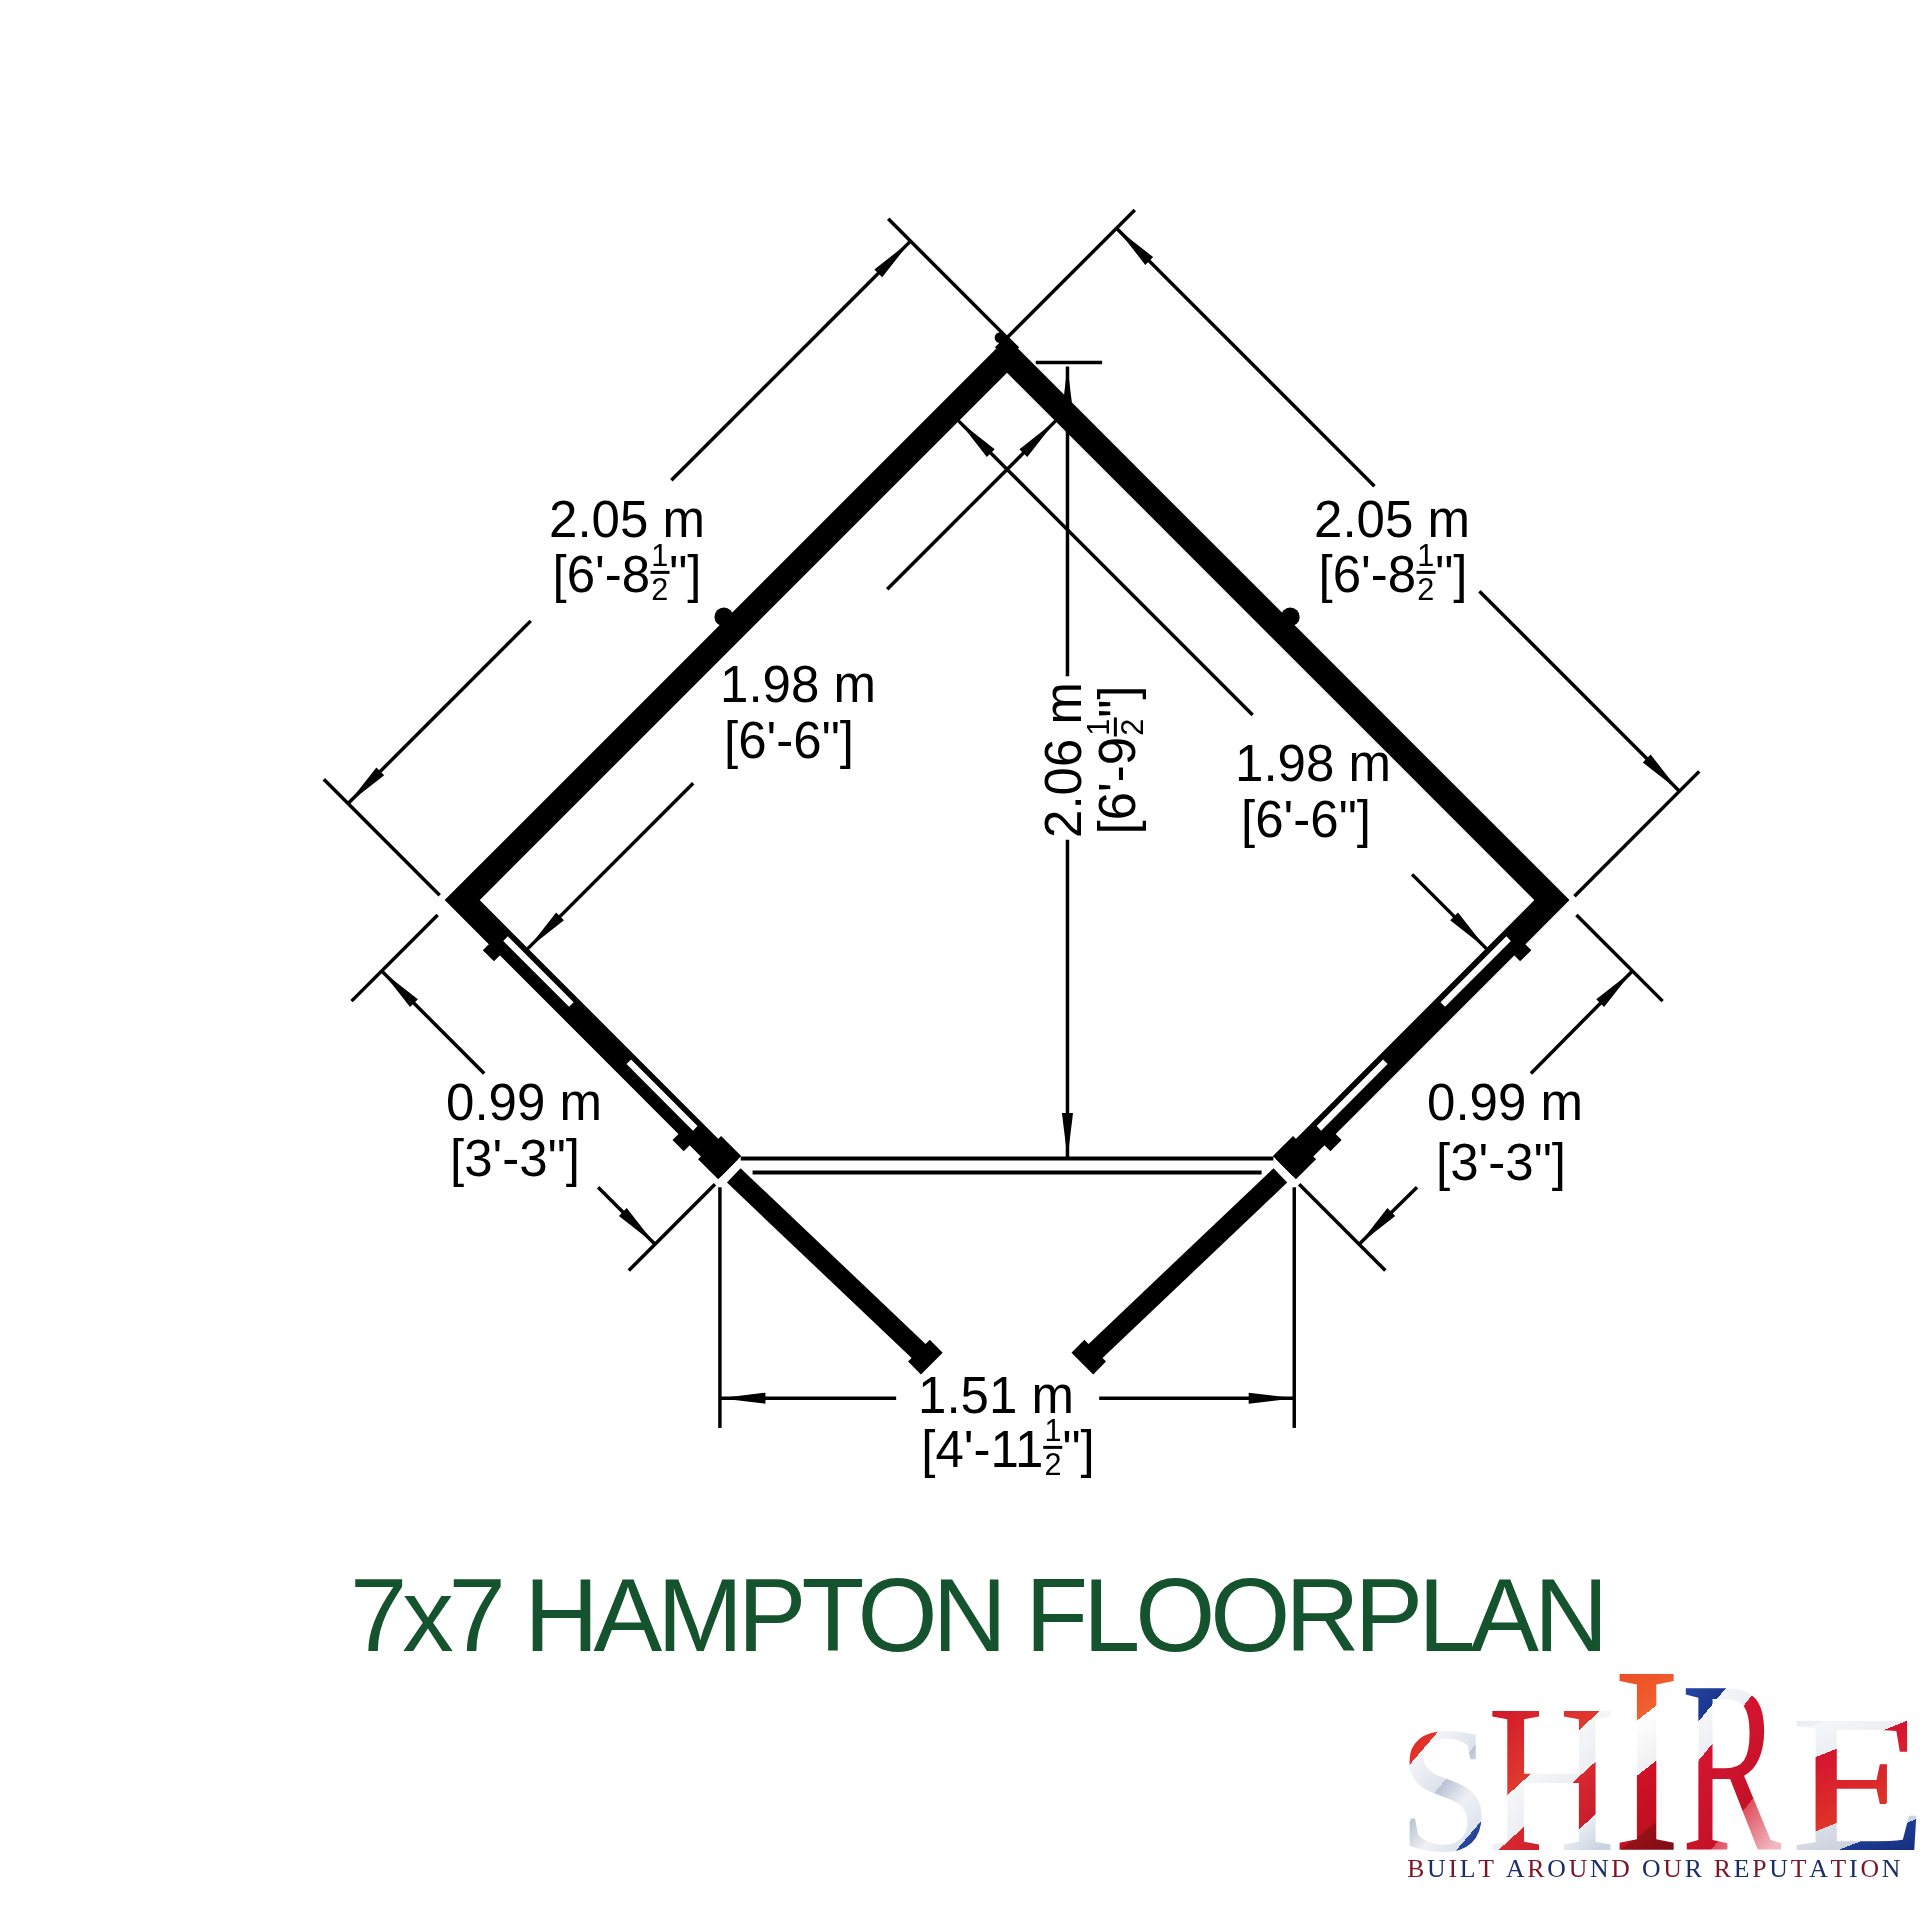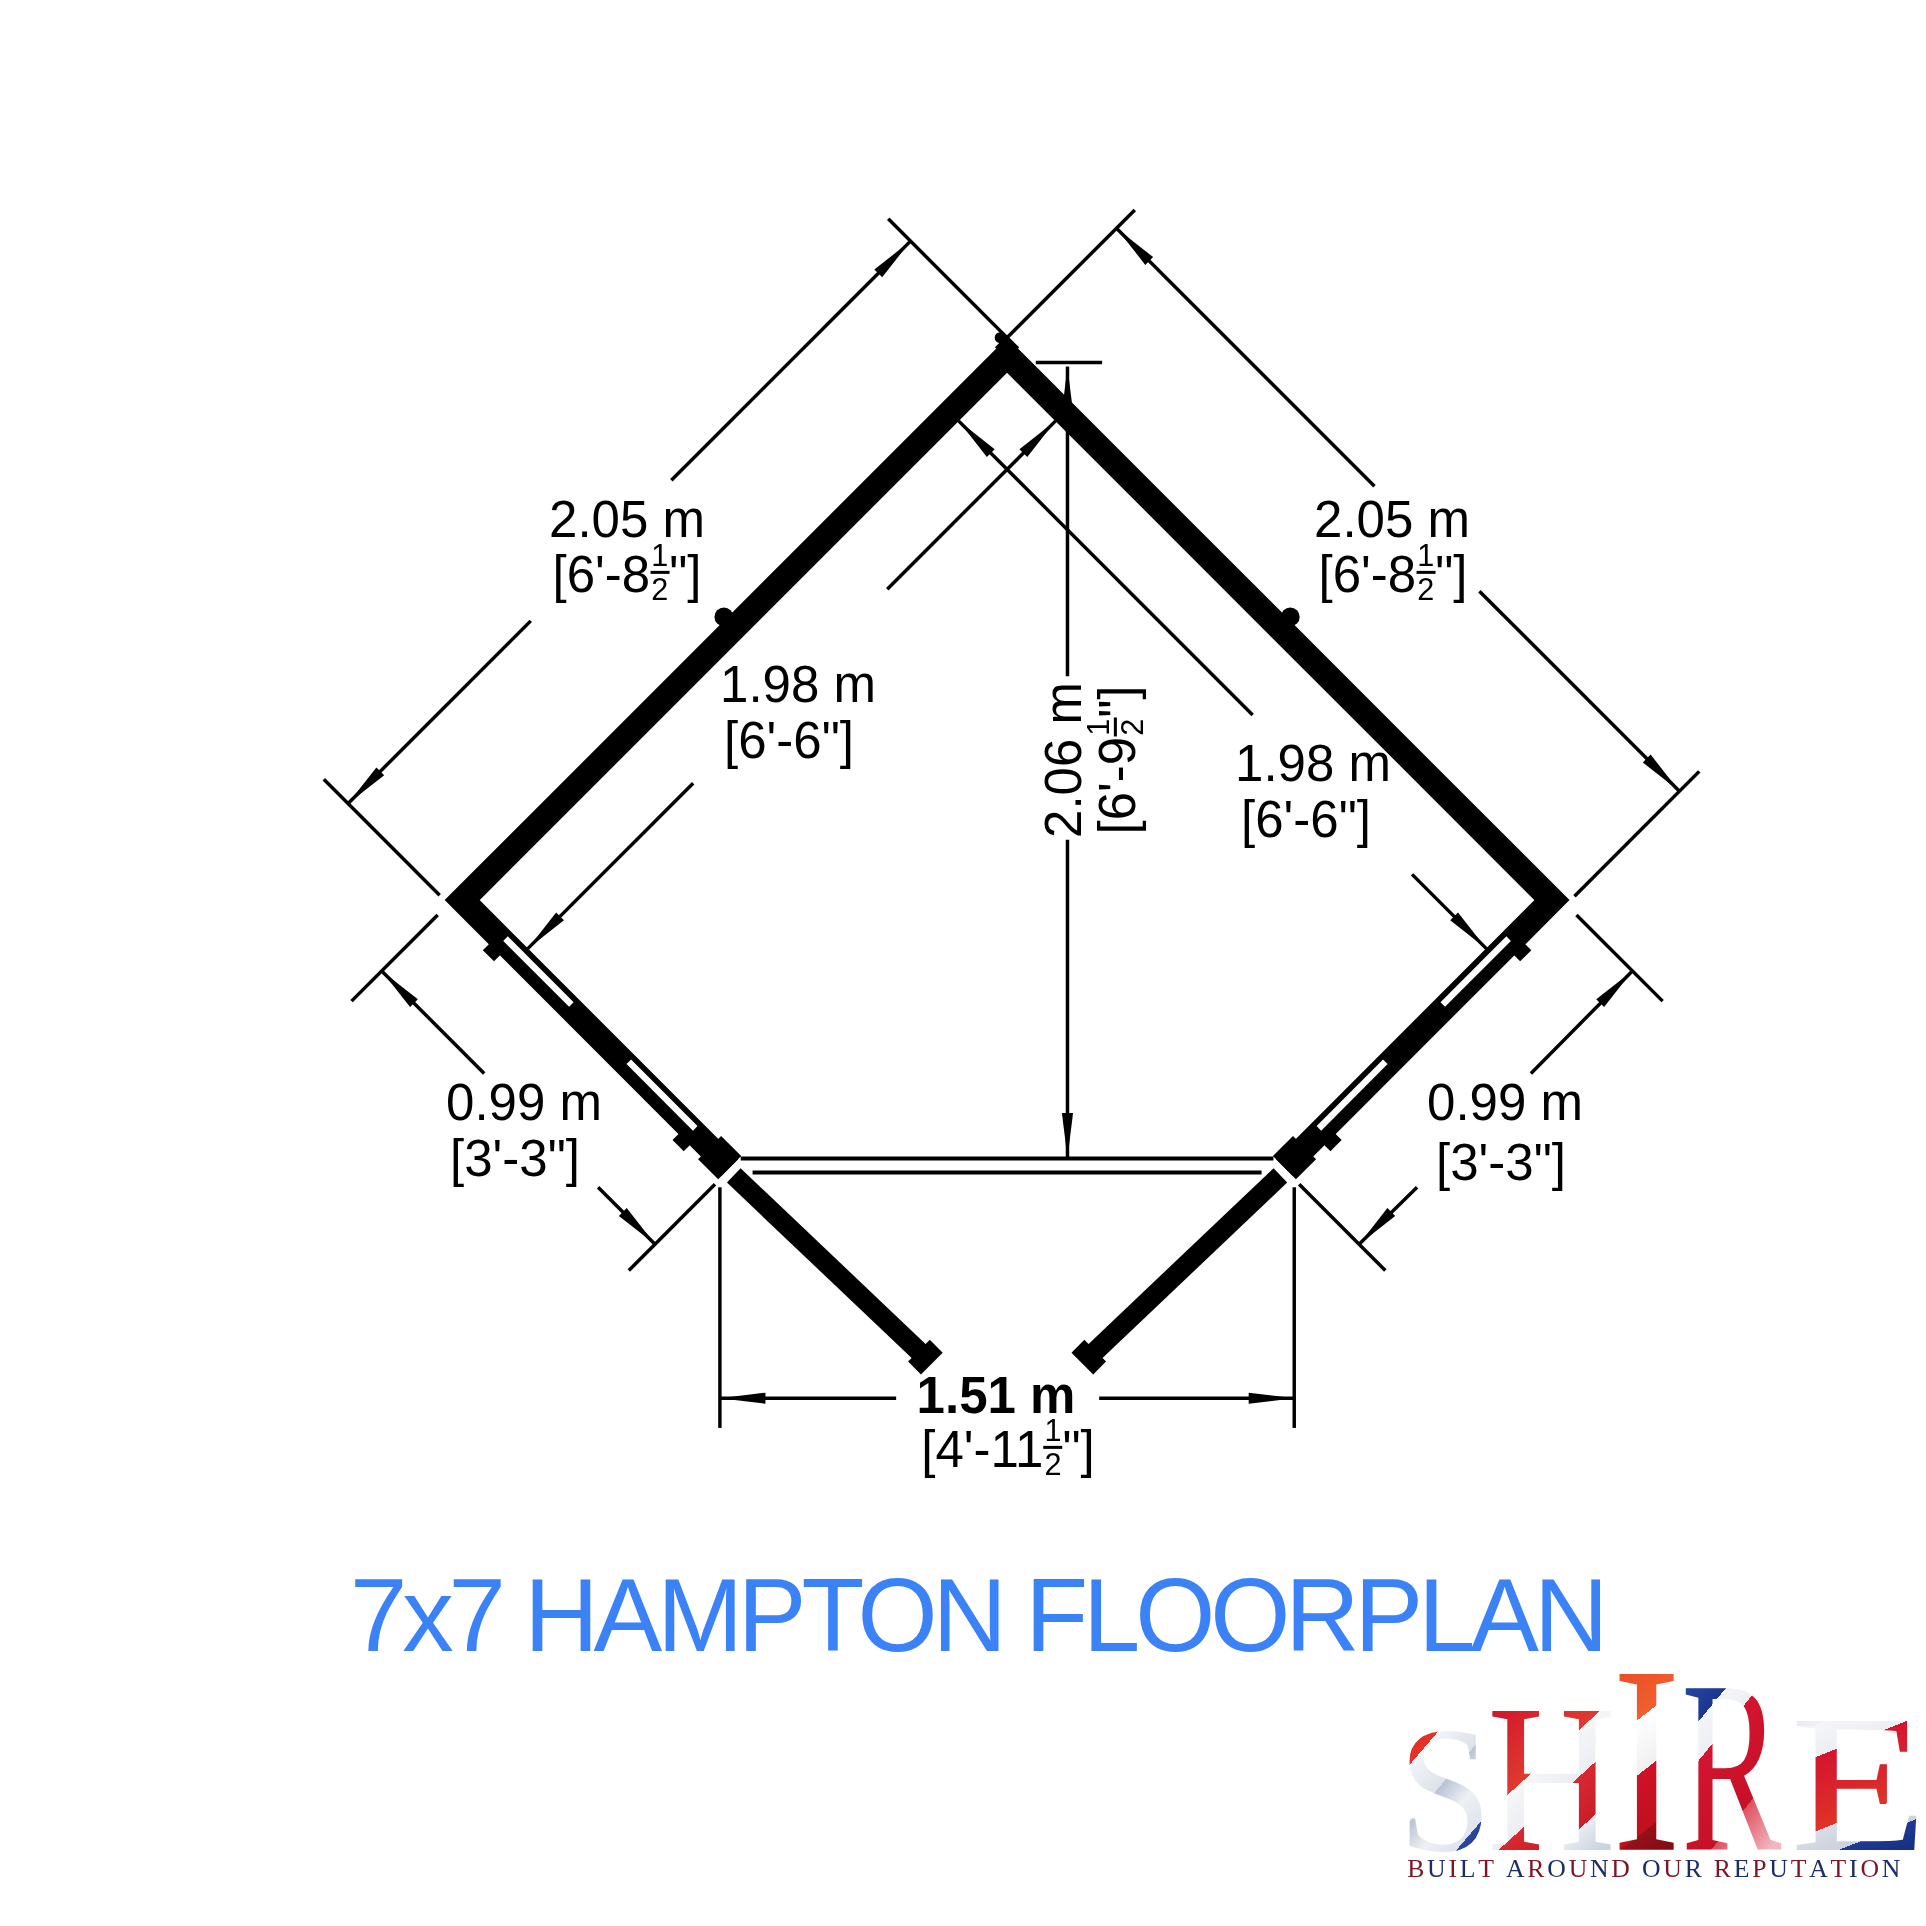--- a/index.html
+++ b/index.html
@@ -2,21 +2,21 @@
 <html><head><meta charset="utf-8">
 <style>
 html,body{margin:0;padding:0;background:#fff;-webkit-font-smoothing:antialiased;}
 #page{position:relative;width:1927px;height:1927px;background:#fff;font-family:"Liberation Sans",sans-serif;overflow:hidden;}
 #page svg{position:absolute;left:0;top:0;}
 .dim{position:absolute;transform:translate(-50%,-50%);font-size:51px;color:#000;white-space:nowrap;}
 .dim.rot{transform:translate(-50%,-50%) rotate(-90deg);}
 .frac{display:inline-block;vertical-align:-0.24em;text-align:center;font-size:60%;line-height:1.0;}
 .frac b{display:block;font-weight:normal;border-bottom:3px solid #000;padding:0 1px;}
 .frac i{display:block;font-style:normal;}
-#title{position:absolute;left:350px;top:1557px;font-size:103px;letter-spacing:-5.1px;color:#3b82f6;}
+#title{position:absolute;left:350px;top:1557px;font-size:103px;letter-spacing:-5.1px;color:#14532d;}
 </style></head>
 <body>
 <div id="page">
 <svg width="1927" height="1927" viewBox="0 0 1946 1946">
 
 <path d="M 736.8,1179.2 L 466.7,909 L 1017,358.7 L 1567.3,909 L 1297.2,1179.2" fill="none" stroke="#000" stroke-width="25" stroke-linejoin="miter"></path>
 
 <circle cx="731" cy="623" r="9.5" fill="#000"></circle>
 
 <circle cx="1303" cy="623" r="9.5" fill="#000"></circle>
@@ -195,17 +195,17 @@
 
 <div class="dim rot" style="left:1063px;top:760px;">2.06 m</div>
 <div class="dim rot" style="left:1115px;top:760px;">[6'-9<span class="frac"><b>1</b><i>2</i></span>"]</div>
 
 <div class="dim" style="left:524px;top:1102px;">0.99 m</div>
 <div class="dim" style="left:515px;top:1158px;">[3'-3"]</div>
 
 <div class="dim" style="left:1505px;top:1102px;">0.99 m</div>
 <div class="dim" style="left:1501px;top:1162px;">[3'-3"]</div>
 
-<div class="dim" style="left:996px;top:1395px;font-weight:bold;">1.51 m</div>
+<div class="dim" style="left:996px;top:1395px;">1.51 m</div>
 <div class="dim" style="left:1008px;top:1447px;">[4'-11<span class="frac"><b>1</b><i>2</i></span>"]</div>
 
 <div id="title">7x7 HAMPTON FLOORPLAN</div>
 </div>
 
 </body></html>

